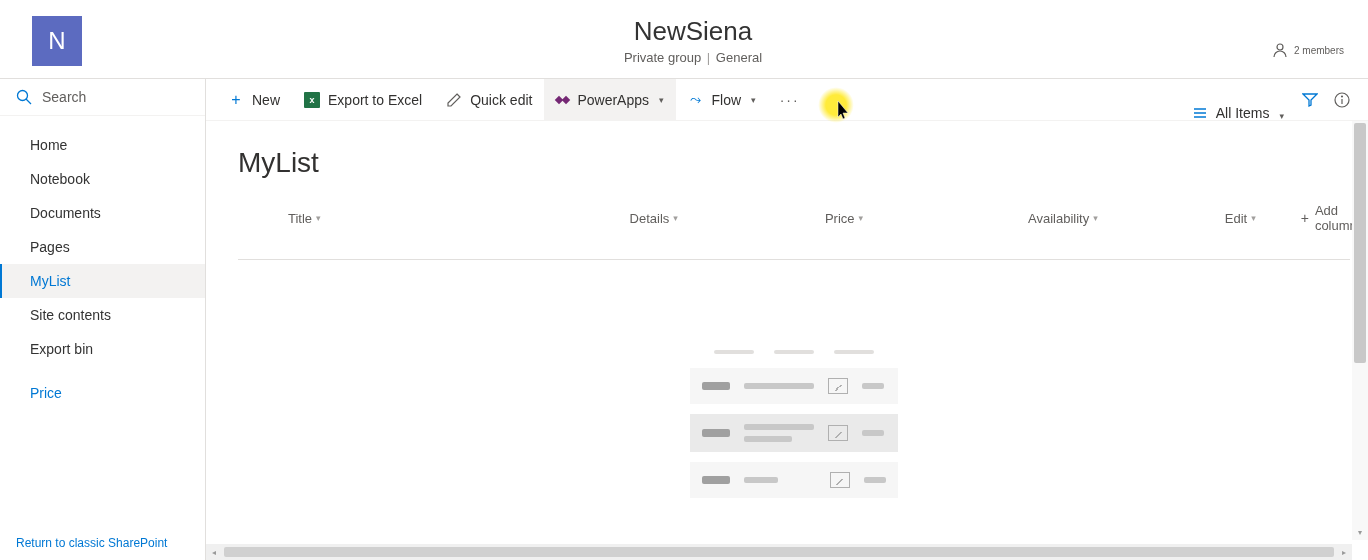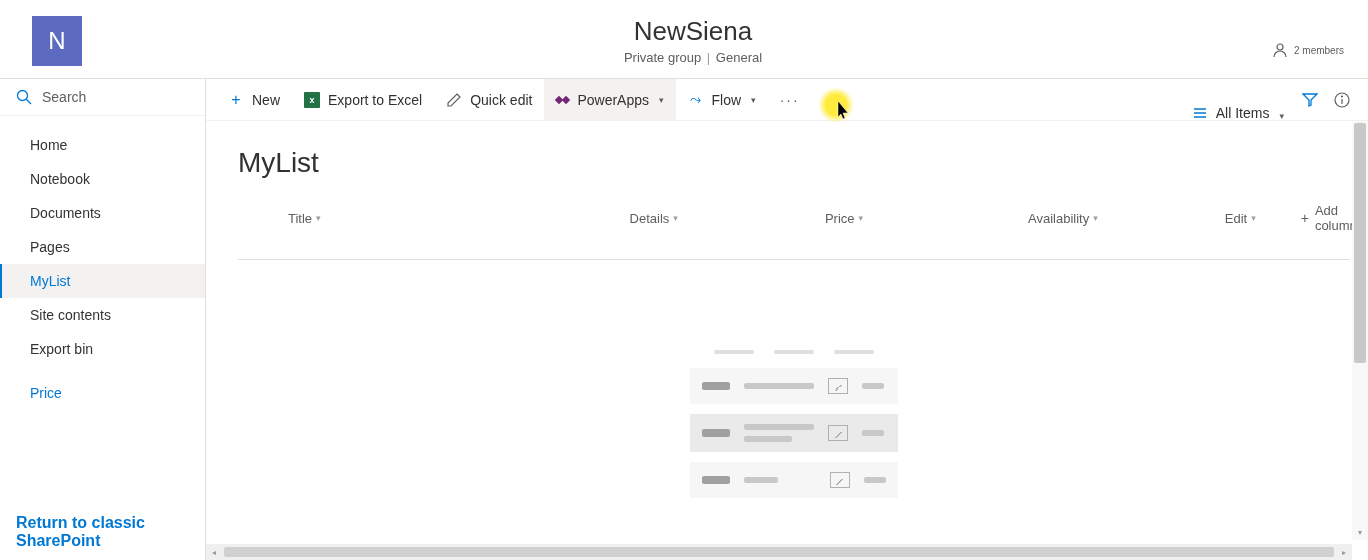--- a/index.html
+++ b/index.html
@@ -21,21 +21,21 @@
     .body { display: flex; flex: 1; min-height: 0; }
     
     
     .sidebar { width: 206px; border-right: 1px solid #e1dfdd; display: flex; flex-direction: column; }
     .search-box { display: flex; align-items: center; gap: 10px; padding: 10px 16px; border-bottom: 1px solid #f3f2f1; color: #605e5c; cursor: text; }
     .search-icon { width: 16px; height: 16px; }
     .nav { flex: 1; padding-top: 12px; }
     .nav-item { padding: 9px 16px 9px 30px; cursor: pointer; font-size: 14px; color: #333; }
     .nav-item.selected { background: #f3f2f1; color: #0078d4; border-left: 2px solid #0078d4; padding-left: 28px; }
     .nav-item.link { color: #0078d4; margin-top: 10px; }
-    .return-link { padding: 10px 16px; font-size: 16px; color: #0078d4; cursor: pointer; font-weight: bold; }
+    .return-link { padding: 10px 16px; font-size: 12px; color: #0078d4; cursor: pointer; }
     
     
     .main { flex: 1; display: flex; flex-direction: column; min-width: 0; position: relative; }
     
     
     .toolbar { display: flex; align-items: center; height: 42px; padding: 0 10px; border-bottom: 1px solid #f3f2f1; }
     .tb-btn { display: flex; align-items: center; gap: 8px; padding: 0 12px; height: 42px; cursor: pointer; font-size: 14px; color: #323130; }
     .tb-btn.highlighted { background: #f3f2f1; position: relative; }
     .tb-icon { width: 16px; height: 16px; display: inline-flex; align-items: center; justify-content: center; }
     .chevron { font-size: 9px; color: #605e5c; margin-left: 2px; }

